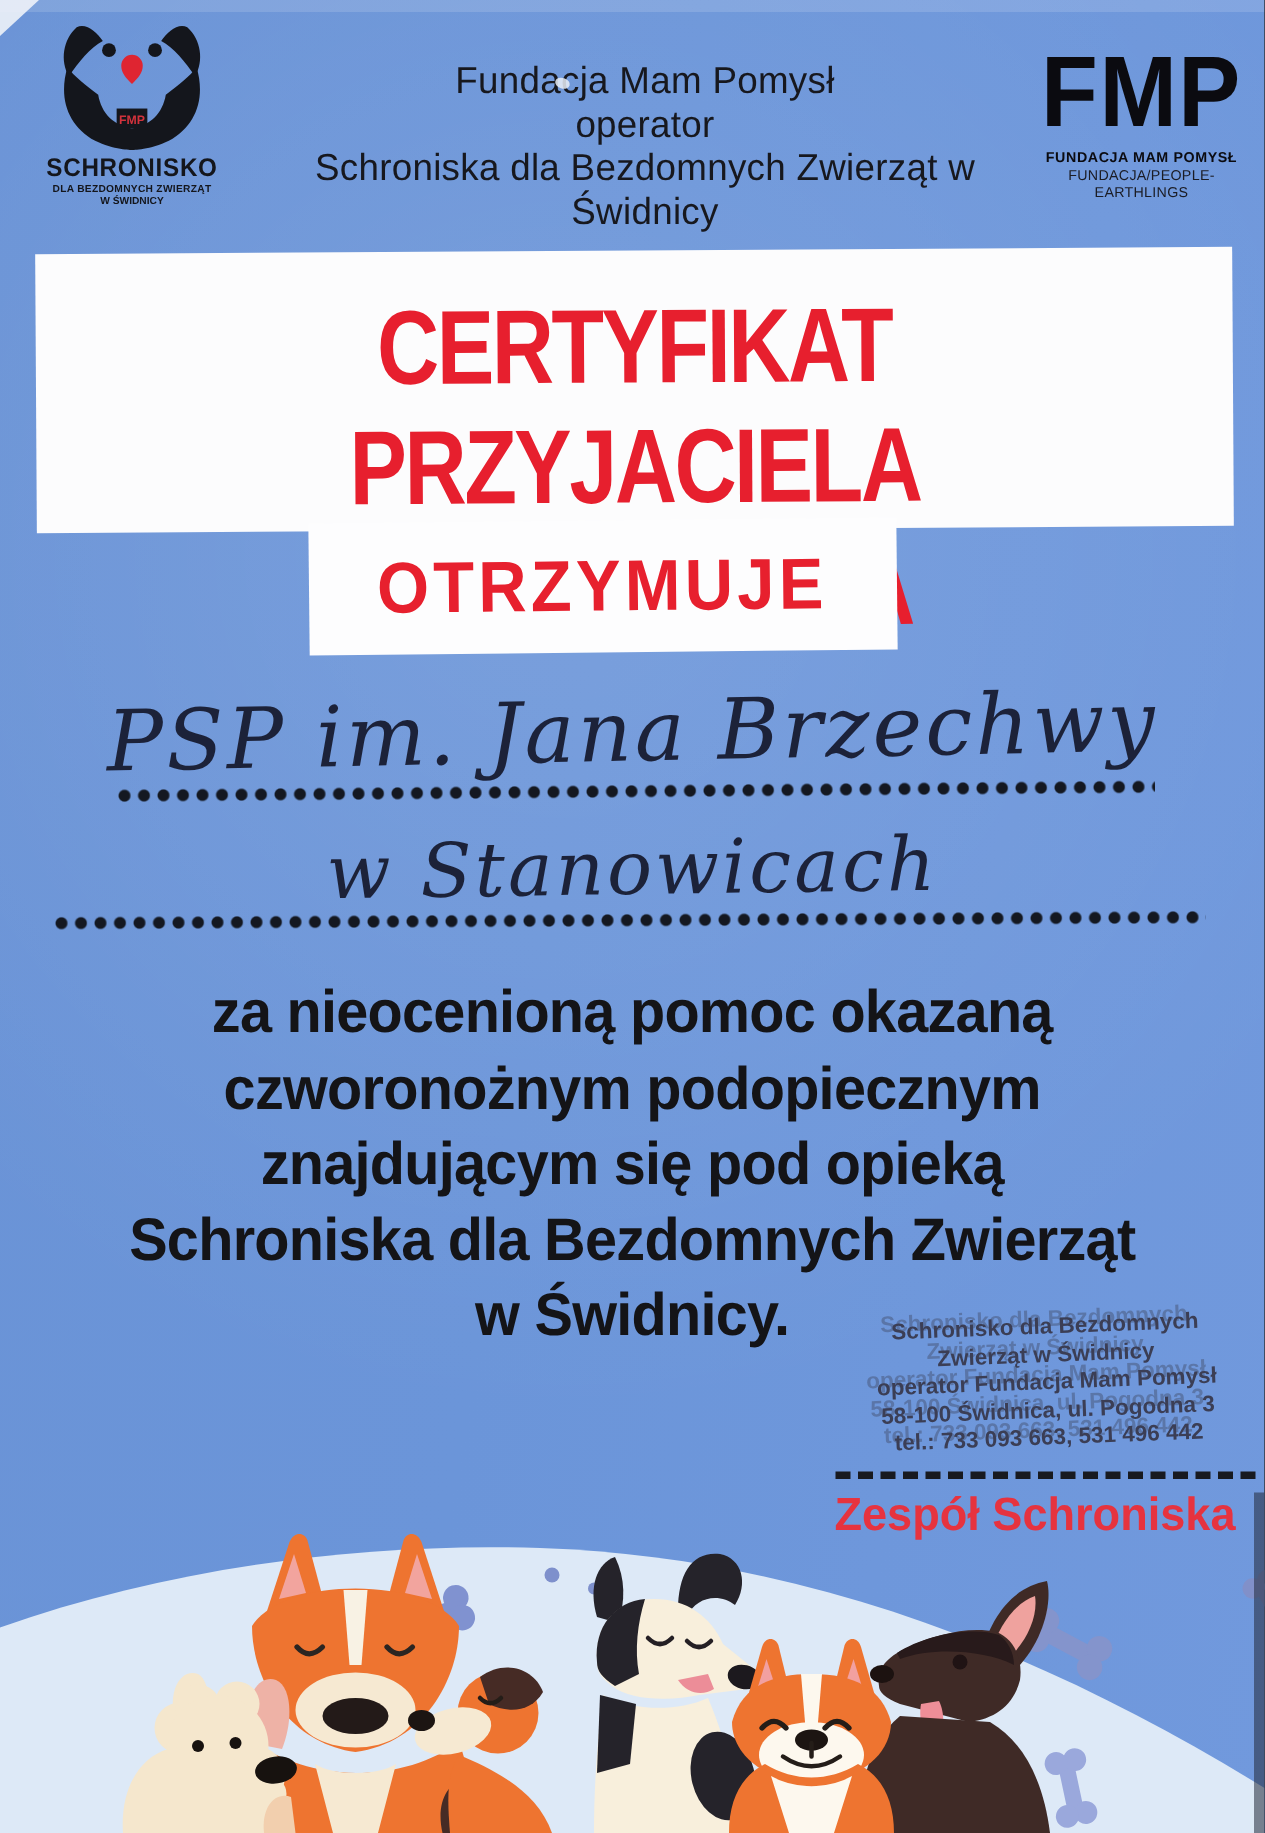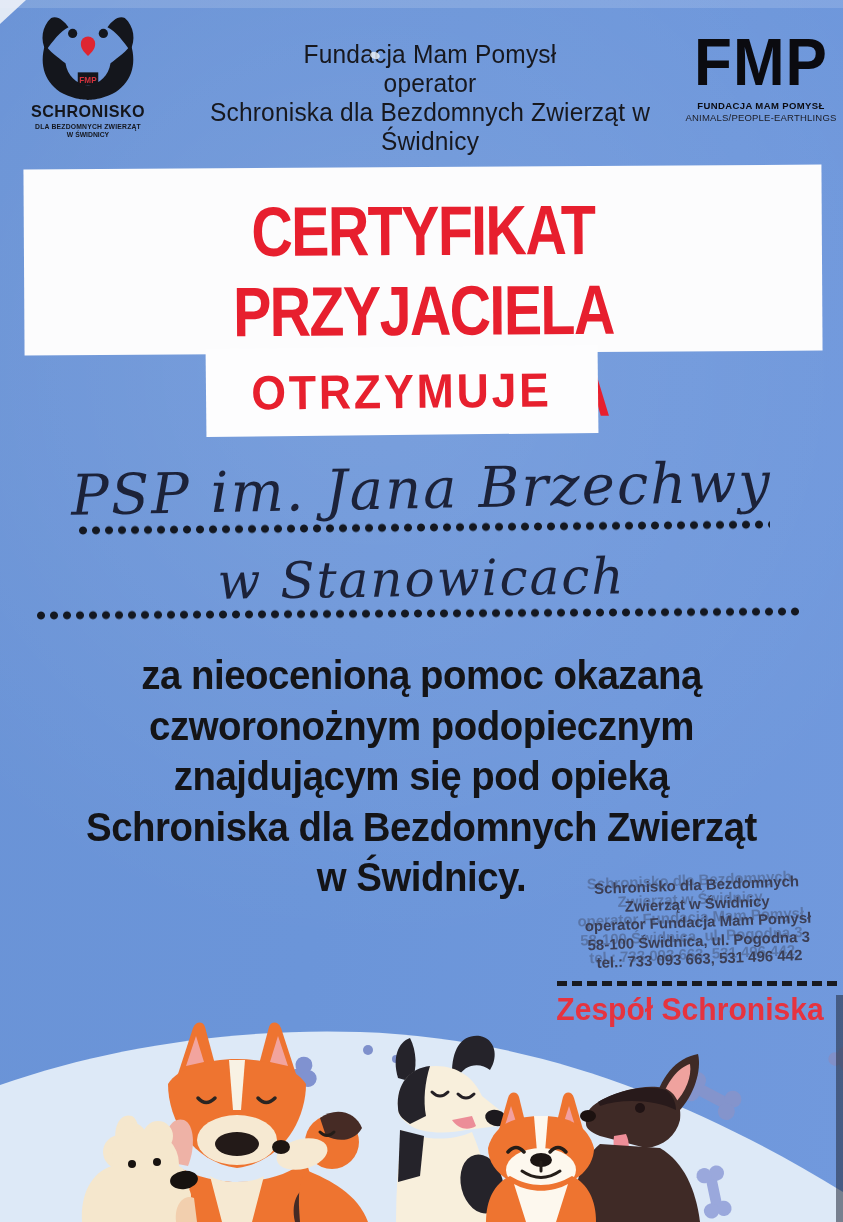--- a/index.html
+++ b/index.html
@@ -82,21 +82,21 @@
 
   <div class="abs header-center">
     <div class="hc">Fundacja Mam Pomysł</div>
     <div class="hc">operator</div>
     <div class="hc">Schroniska dla Bezdomnych Zwierząt w Świdnicy</div>
   </div>
 
   <div class="abs logo-right">
     <div class="acr">FMP</div>
     <div class="r1">FUNDACJA MAM POMYSŁ</div>
-    <div class="r2">ANIMALS/PEOPLE-EARTHLINGS</div>
+    <div class="r2">FUNDACJA/PEOPLE-EARTHLINGS</div>
   </div>
 
   <div class="abs title-band">
     <div class="title-line t1">CERTYFIKAT PRZYJACIELA</div>
     <div class="title-line t2">SCHRONISKA</div>
   </div>
 
   <div class="abs otr-box">
     <div class="otr-text">OTRZYMUJE</div>
   </div>

